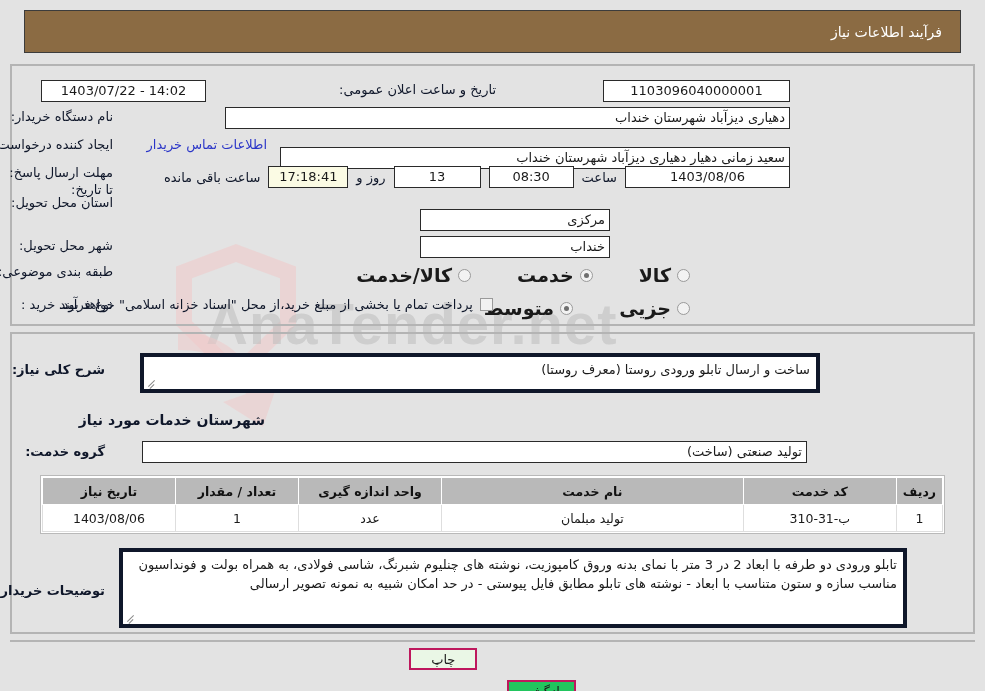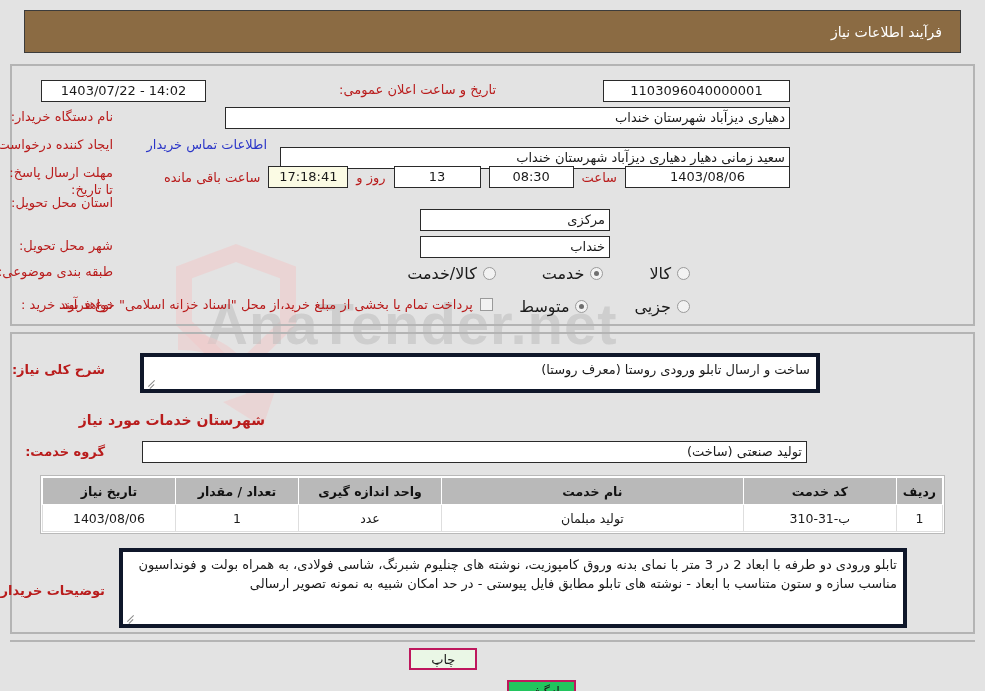--- a/index.html
+++ b/index.html
@@ -96,21 +96,21 @@
 
   
   .row {
     position: absolute;
     display: flex;
     align-items: center;
     z-index: 4;
     white-space: nowrap;
   }
   .lbl {
-    color: #b91c1c;
+    color: #0f172a;
     font-size: 13px;
     text-align: right;
   }
   .lbl-bold { font-weight: bold; }
 
   .tbox {
     box-sizing: border-box;
     border: 1px solid #2a2a2a;
     background: #ffffff;
     height: 22px;
@@ -154,21 +154,21 @@
   .chk {
     display: inline-block;
     width: 13px;
     height: 13px;
     border: 1px solid #9a9a9a;
     background: #f2f2f2;
     box-sizing: border-box;
     vertical-align: middle;
   }
   .opt { display: inline-flex; align-items: center; gap: 6px; }
-  .opt span.t { font-size: 16px; }
+  .opt span.t { font-size: 19px; font-weight: bold; }
 
   
   .tarea {
     box-sizing: border-box;
     border: 4px solid #0f172a;
     background: #ffffff;
     position: relative;
     font-size: 13px;
     padding: 3px 6px 0 6px;
     color: #1a1a1a;

